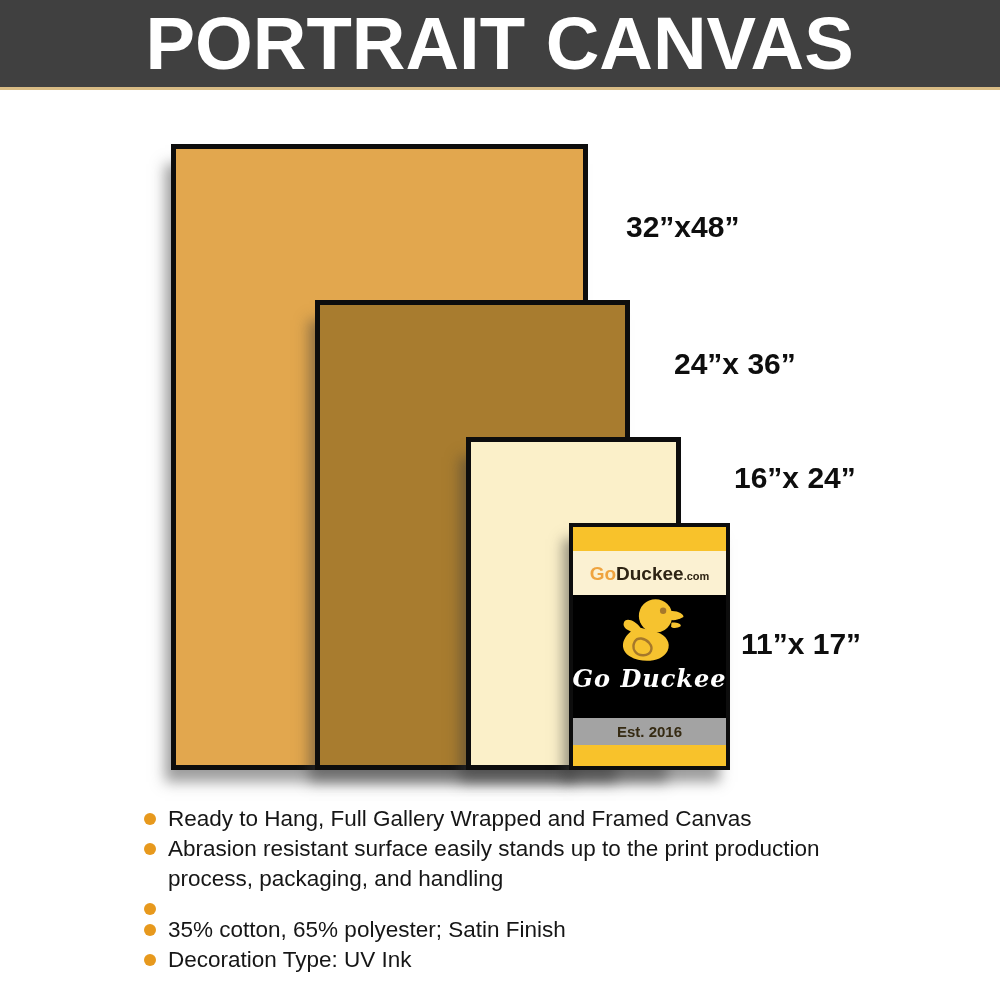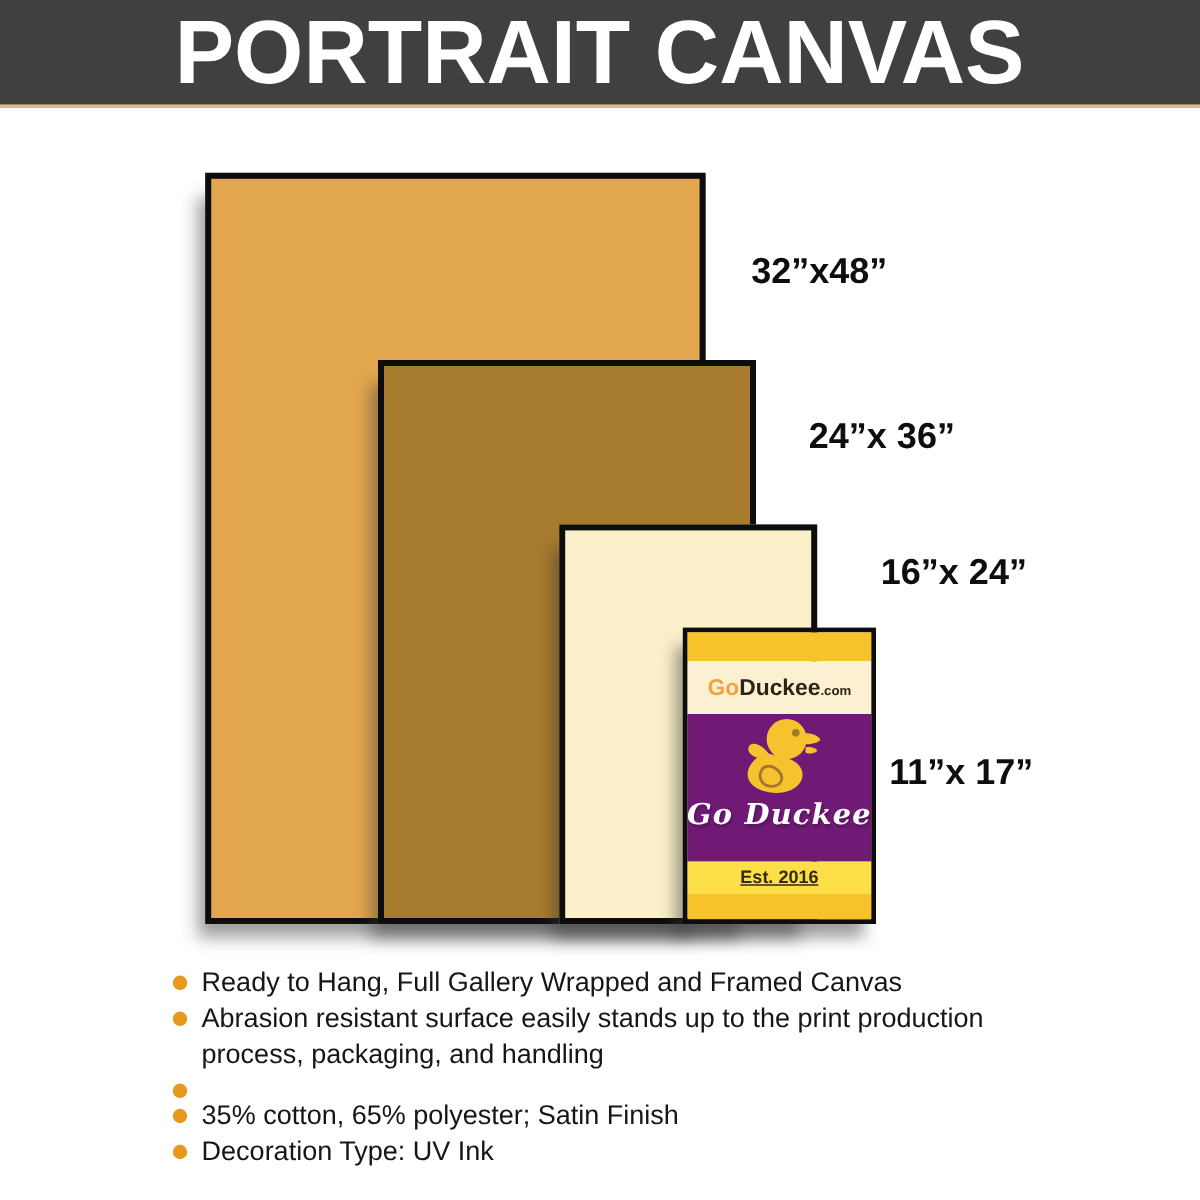--- a/index.html
+++ b/index.html
@@ -46,26 +46,26 @@
     border:4px solid #0D0D0D; z-index:4;
     box-shadow:-8px 14px 12px -2px rgba(60,60,60,0.5);
     display:flex; flex-direction:column;
   }
   .band-yellow-top { height:24px; background:#F8C22B; }
   .band-cream {
     height:44px; background:#FBF1D2;
     display:flex; align-items:center; justify-content:center;
   }
   .band-brown {
-    flex:1; background:#701a75;
+    flex:1; background:#000000;
     display:flex; flex-direction:column; align-items:center;
   }
   .band-tan {
-    height:27px; background:#fde047;
-    display:flex; align-items:center; justify-content:center;text-decoration:underline;
+    height:27px; background:#a3a3a3;
+    display:flex; align-items:center; justify-content:center;
   }
   .band-yellow-bottom { height:21px; background:#F8C22B; }
 
   .brand-logo { font-weight:bold; font-size:19px; line-height:1; white-space:nowrap; }
   .brand-logo .go { color:#EFA43F; }
   .brand-logo .duckee { color:#2E2414; }
   .brand-logo .tld { color:#2E2414; font-size:11px; }
 
   .duck-svg { display:block; margin-top:1px; }
 

